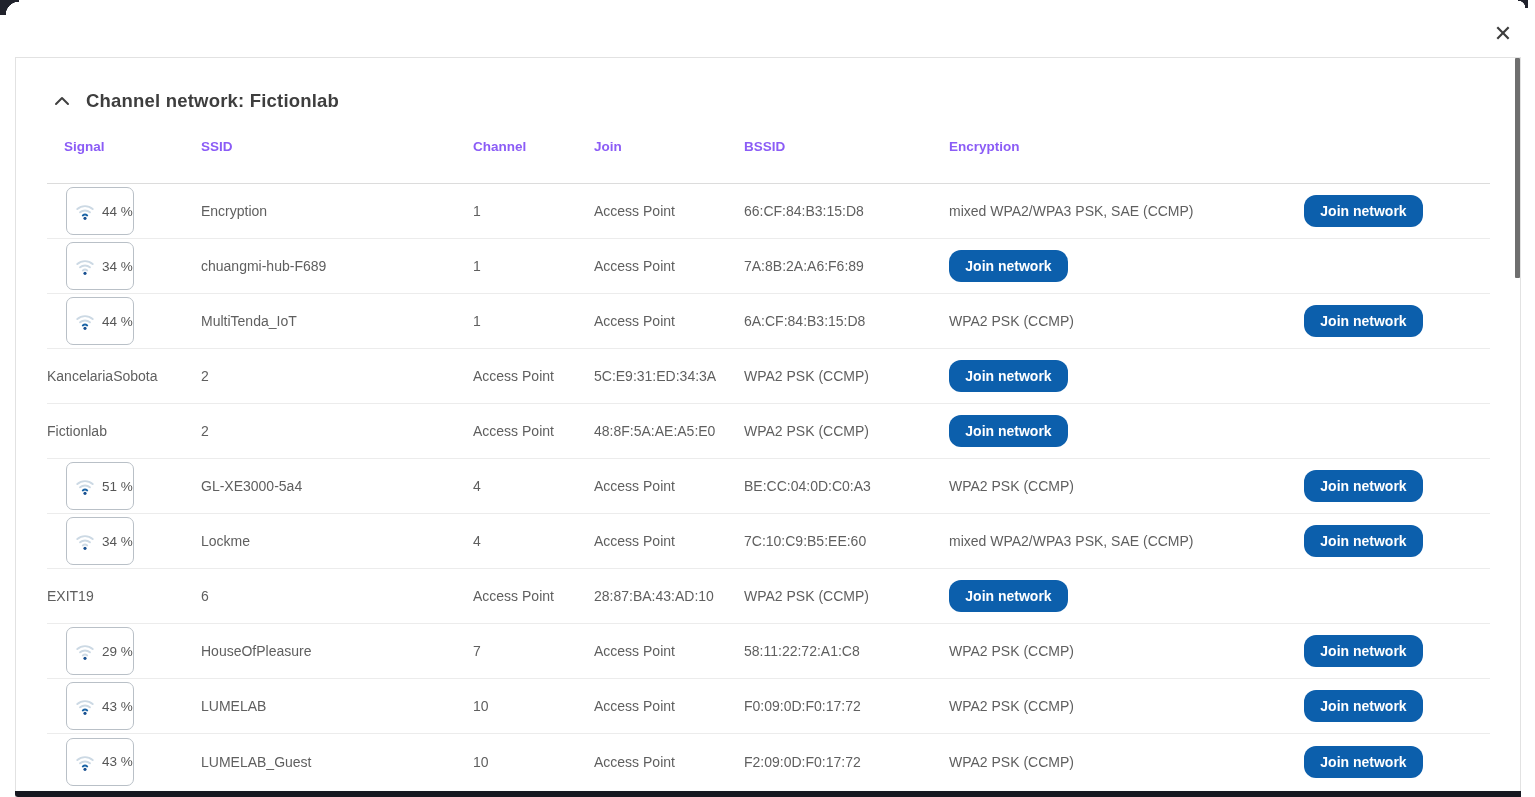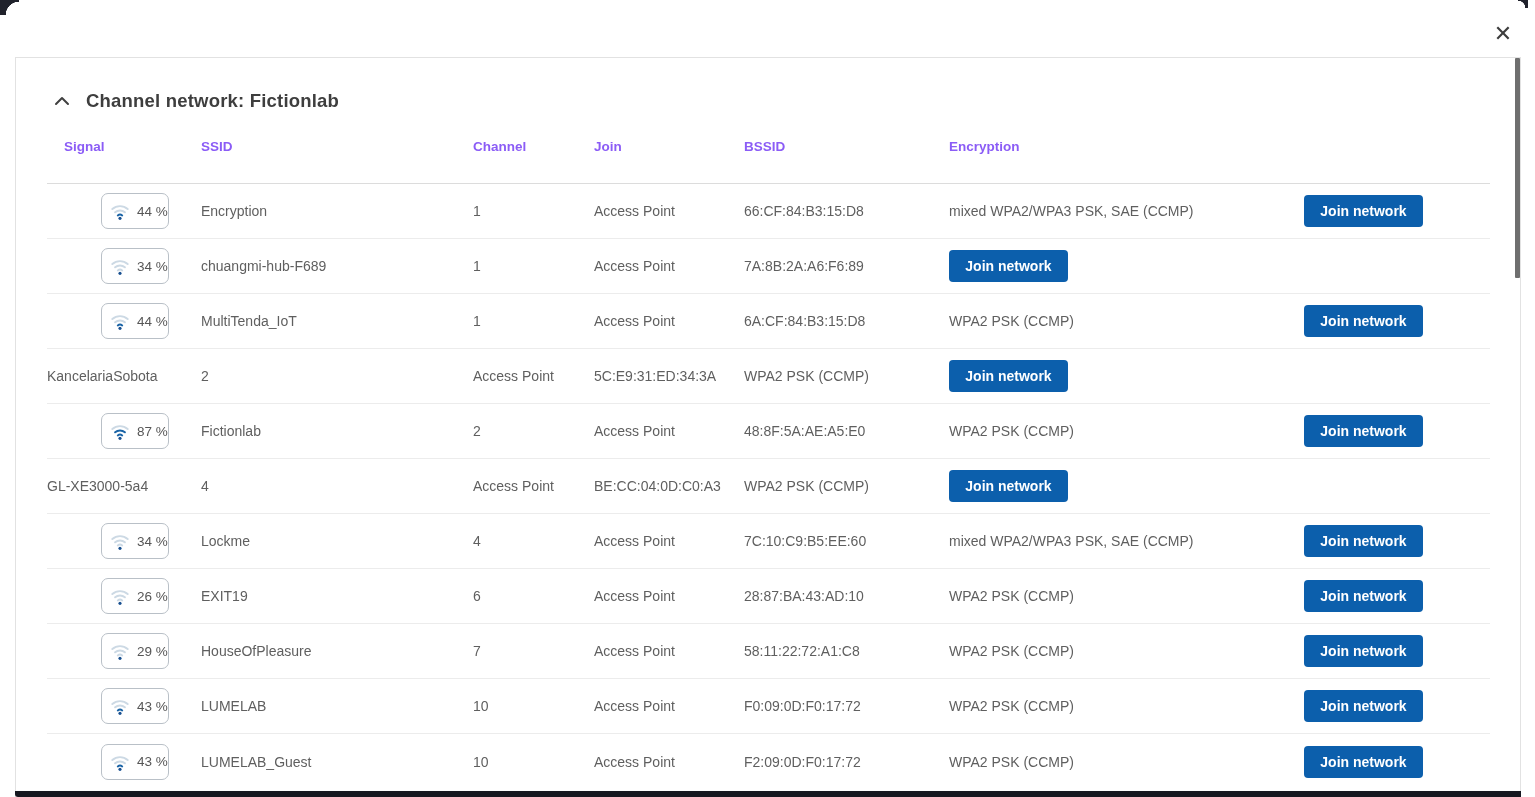--- a/index.html
+++ b/index.html
@@ -77,40 +77,39 @@
   .data-row {
     height:55px;
     border-bottom:1px solid #ececec;
   }
   .data-row:last-child { border-bottom:none; }
   .cell { font-size:14px; color:#5f5f5f; }
 
   .signal-cell { padding-left:19px; }
   .signal-badge {
     display:inline-flex; align-items:center; gap:7px;
-    width:68px; height:36px;
+    width:68px; height:48px;
     padding:0 8px 0 8px;
     border:1px solid #b9c0c7; border-radius:7px;
     background:#fff;
-    margin-left:35px;
   }
   .signal-badge .pct { font-size:13.5px; color:#565656; white-space:nowrap; }
   .wifi-icon { width:20px; height:18px; flex:0 0 auto; }
   .wifi-icon .seg { stroke:#ccd9e4; }
   .wifi-icon .seg.dot { fill:#ccd9e4; stroke:none; }
   .wifi-icon .seg.on { stroke:#1a64a6; }
   .wifi-icon .seg.dot.on { fill:#174f90; stroke:none; }
 
   .join-cell { justify-self:start; }
   .join-btn {
     display:inline-block;
     min-width:119px; height:32px;
     padding:0 16px;
     background:#0c5fac; color:#ffffff;
-    border:none; border-radius:4px;
+    border:none; border-radius:12px;
     font-family:"Liberation Sans", sans-serif;
     font-size:14px; font-weight:700; line-height:32px;
     cursor:pointer; text-align:center;
   }
 </style>
 </head>
 <body>
 
 <div class="corner-tl"></div>
 <div class="corner-tr"></div>
@@ -210,42 +209,42 @@
     <div class="cell">2</div>
     <div class="cell">Access Point</div>
     <div class="cell">5C:E9:31:ED:34:3A</div>
     <div class="cell">WPA2 PSK (CCMP)</div>
     <div class="cell join-cell">
       <button class="join-btn">Join network</button>
     </div>
   </div>
 
   <div class="grid-row data-row">
-    <div class="cell signal-cell">
-      <span class="signal-badge">
-        <svg class="wifi-icon" viewBox="0 0 24 22">
-          <path class="seg a3" d="M2.6 8.6 a14.2 14.2 0 0 1 18.8 0" fill="none" stroke-width="2.4" stroke-linecap="round"></path>
-          <path class="seg a2 on" d="M6.0 12.6 a9.2 9.2 0 0 1 12.0 0" fill="none" stroke-width="2.4" stroke-linecap="round"></path>
-          <path class="seg a1 on" d="M9.3 16.4 a4.4 4.4 0 0 1 5.4 0" fill="none" stroke-width="2.4" stroke-linecap="round"></path>
-          <circle class="seg dot on" cx="12" cy="20" r="1.9"></circle>
-        </svg>
-        <span class="pct">87 %</span>
-      </span>
-    </div>
     <div class="cell">Fictionlab</div>
     <div class="cell">2</div>
     <div class="cell">Access Point</div>
     <div class="cell">48:8F:5A:AE:A5:E0</div>
     <div class="cell">WPA2 PSK (CCMP)</div>
     <div class="cell join-cell">
       <button class="join-btn">Join network</button>
     </div>
   </div>
 
   <div class="grid-row data-row">
+    <div class="cell signal-cell">
+      <span class="signal-badge">
+        <svg class="wifi-icon" viewBox="0 0 24 22">
+          <path class="seg a3" d="M2.6 8.6 a14.2 14.2 0 0 1 18.8 0" fill="none" stroke-width="2.4" stroke-linecap="round"></path>
+          <path class="seg a2" d="M6.0 12.6 a9.2 9.2 0 0 1 12.0 0" fill="none" stroke-width="2.4" stroke-linecap="round"></path>
+          <path class="seg a1 on" d="M9.3 16.4 a4.4 4.4 0 0 1 5.4 0" fill="none" stroke-width="2.4" stroke-linecap="round"></path>
+          <circle class="seg dot on" cx="12" cy="20" r="1.9"></circle>
+        </svg>
+        <span class="pct">51 %</span>
+      </span>
+    </div>
     <div class="cell">GL-XE3000-5a4</div>
     <div class="cell">4</div>
     <div class="cell">Access Point</div>
     <div class="cell">BE:CC:04:0D:C0:A3</div>
     <div class="cell">WPA2 PSK (CCMP)</div>
     <div class="cell join-cell">
       <button class="join-btn">Join network</button>
     </div>
   </div>
 
@@ -265,31 +264,20 @@
     <div class="cell">4</div>
     <div class="cell">Access Point</div>
     <div class="cell">7C:10:C9:B5:EE:60</div>
     <div class="cell">mixed WPA2/WPA3 PSK, SAE (CCMP)</div>
     <div class="cell join-cell">
       <button class="join-btn">Join network</button>
     </div>
   </div>
 
   <div class="grid-row data-row">
-    <div class="cell signal-cell">
-      <span class="signal-badge">
-        <svg class="wifi-icon" viewBox="0 0 24 22">
-          <path class="seg a3" d="M2.6 8.6 a14.2 14.2 0 0 1 18.8 0" fill="none" stroke-width="2.4" stroke-linecap="round"></path>
-          <path class="seg a2" d="M6.0 12.6 a9.2 9.2 0 0 1 12.0 0" fill="none" stroke-width="2.4" stroke-linecap="round"></path>
-          <path class="seg a1" d="M9.3 16.4 a4.4 4.4 0 0 1 5.4 0" fill="none" stroke-width="2.4" stroke-linecap="round"></path>
-          <circle class="seg dot on" cx="12" cy="20" r="1.9"></circle>
-        </svg>
-        <span class="pct">26 %</span>
-      </span>
-    </div>
     <div class="cell">EXIT19</div>
     <div class="cell">6</div>
     <div class="cell">Access Point</div>
     <div class="cell">28:87:BA:43:AD:10</div>
     <div class="cell">WPA2 PSK (CCMP)</div>
     <div class="cell join-cell">
       <button class="join-btn">Join network</button>
     </div>
   </div>
 

